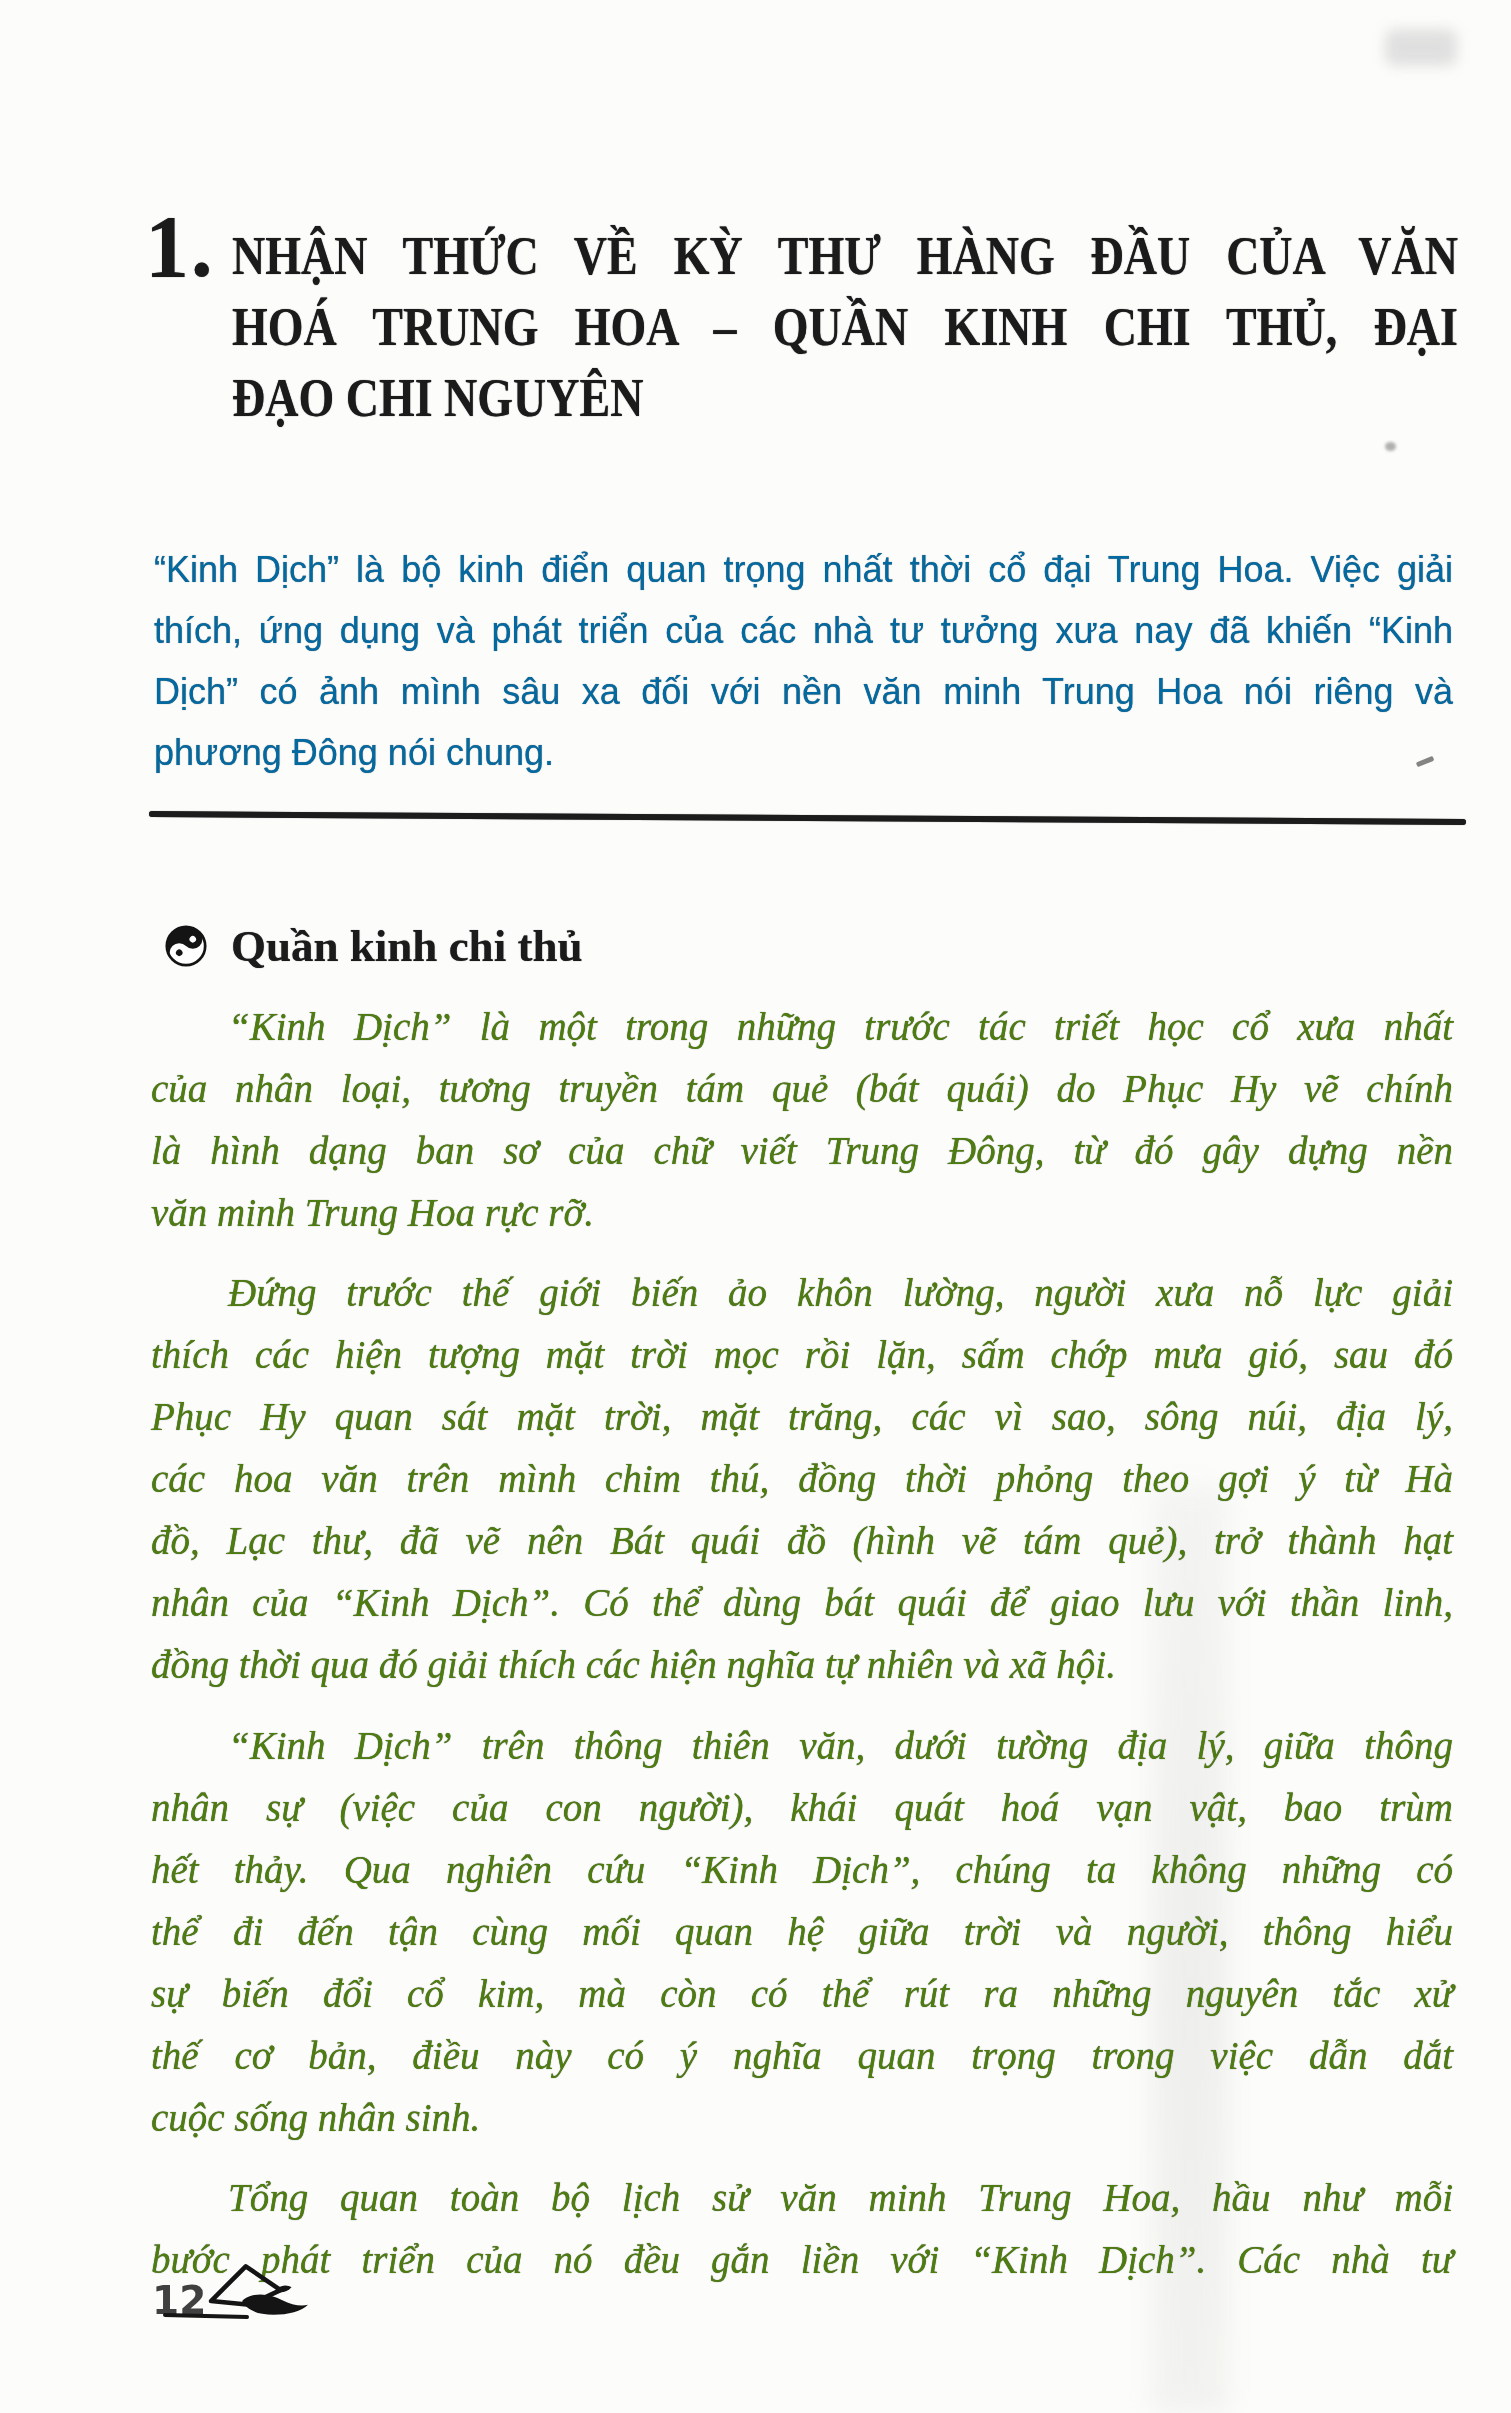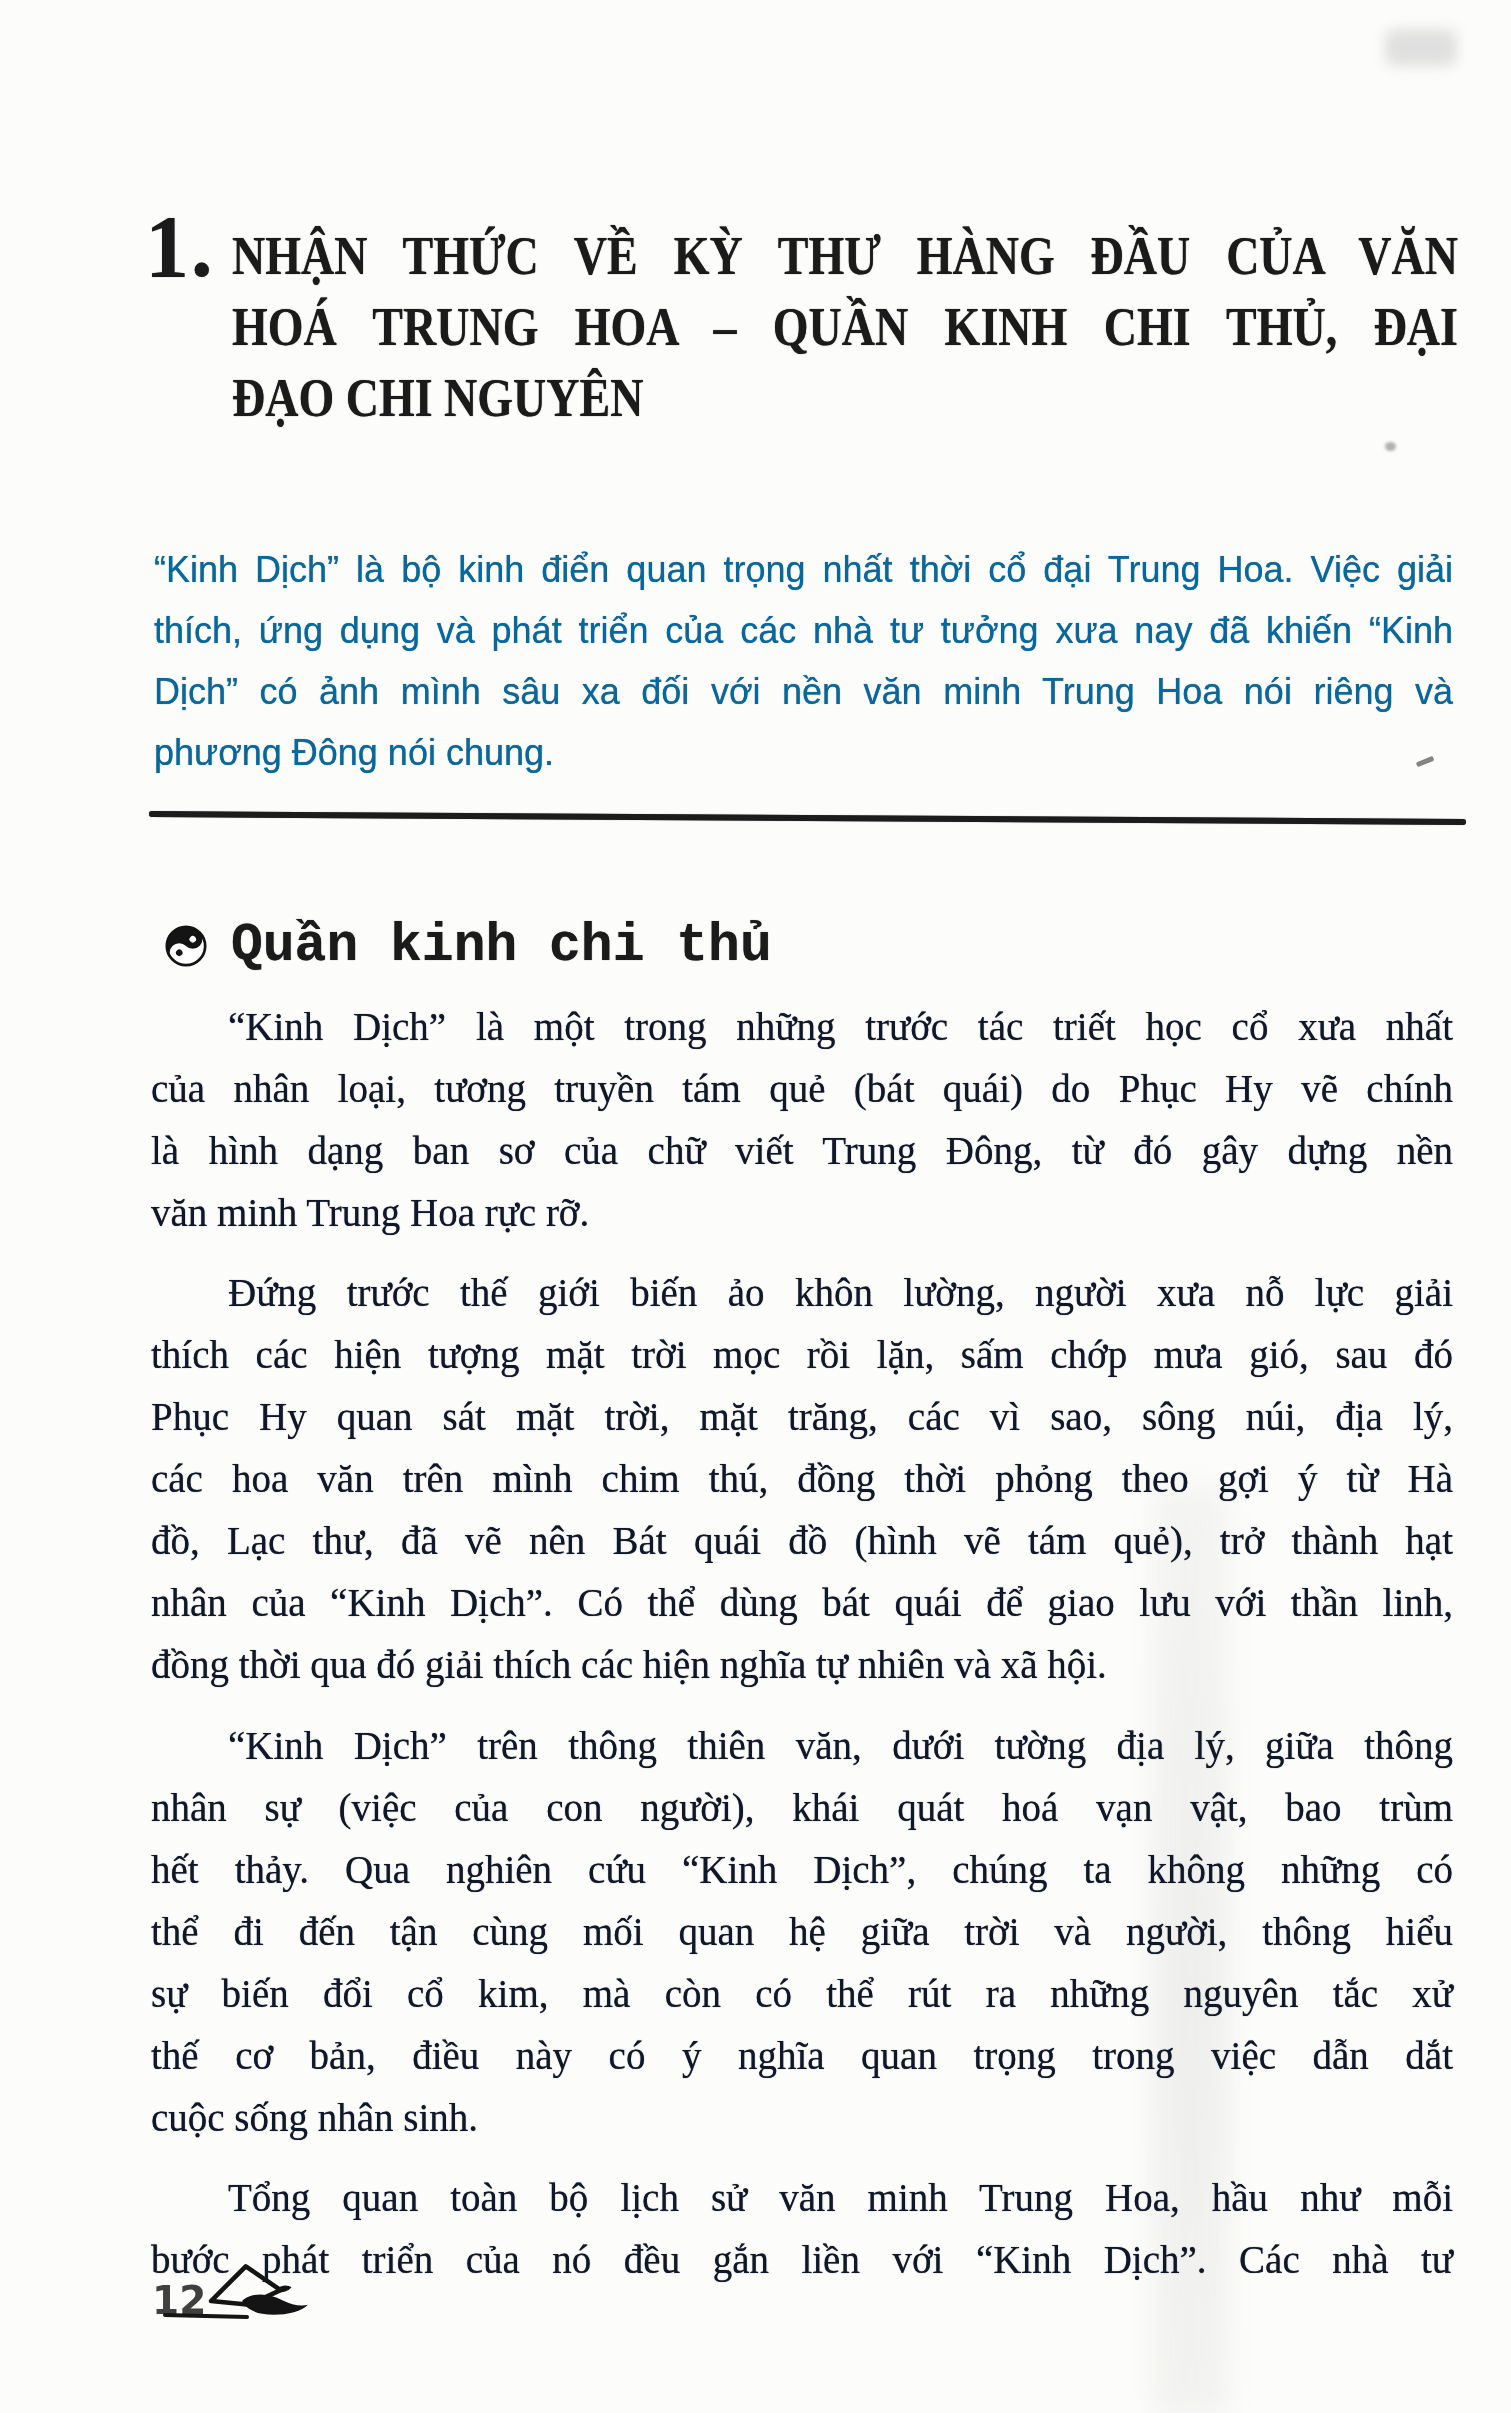--- a/index.html
+++ b/index.html
@@ -65,30 +65,31 @@
     box-shadow: 0 0 0.9px rgba(0,0,0,.6);
   }
   
   .section-head {
     position: absolute; left: 165px; top: 922px;
     display: flex; align-items: center; gap: 24px;
   }
   .yy { width: 42px; height: 42px; display: inline-block; }
   .yy svg { display: block; }
   .stitle {
-    font-family: Liberation Mono, monospace;
-    font-weight: 700; font-size: 53px; line-height: 48px;
+    font-family: Liberation Serif, serif;
+    font-weight: 700; font-size: 45px; line-height: 48px;
     text-shadow: 0 0 0.9px rgba(10,10,10,.7);
   }
   
   .bodytext {
     position: absolute; left: 151px; top: 996px; width: 1302px;
     font-family: "Liberation Serif", serif;
-    font-size: 39px; line-height: 62px; color: #0f172a;
+    font-size: 39px; line-height: 62px; color: #4d7c0f;
     text-shadow: 0 0 0.9px rgba(15,15,15,.75);
+    font-style: italic;
   }
   .para { margin: 0 0 18.3px 0; }
   .bline { text-align: justify; text-align-last: justify; }
   .bline.lastline { text-align-last: left; }
   .indent { text-indent: 77px; }
   
   .pnum {
     position: absolute; left: 152px; top: 2281px;
     font-family: "DejaVu Sans", sans-serif;
     font-weight: 700; font-size: 39px; line-height: 40px; color: #404040;

